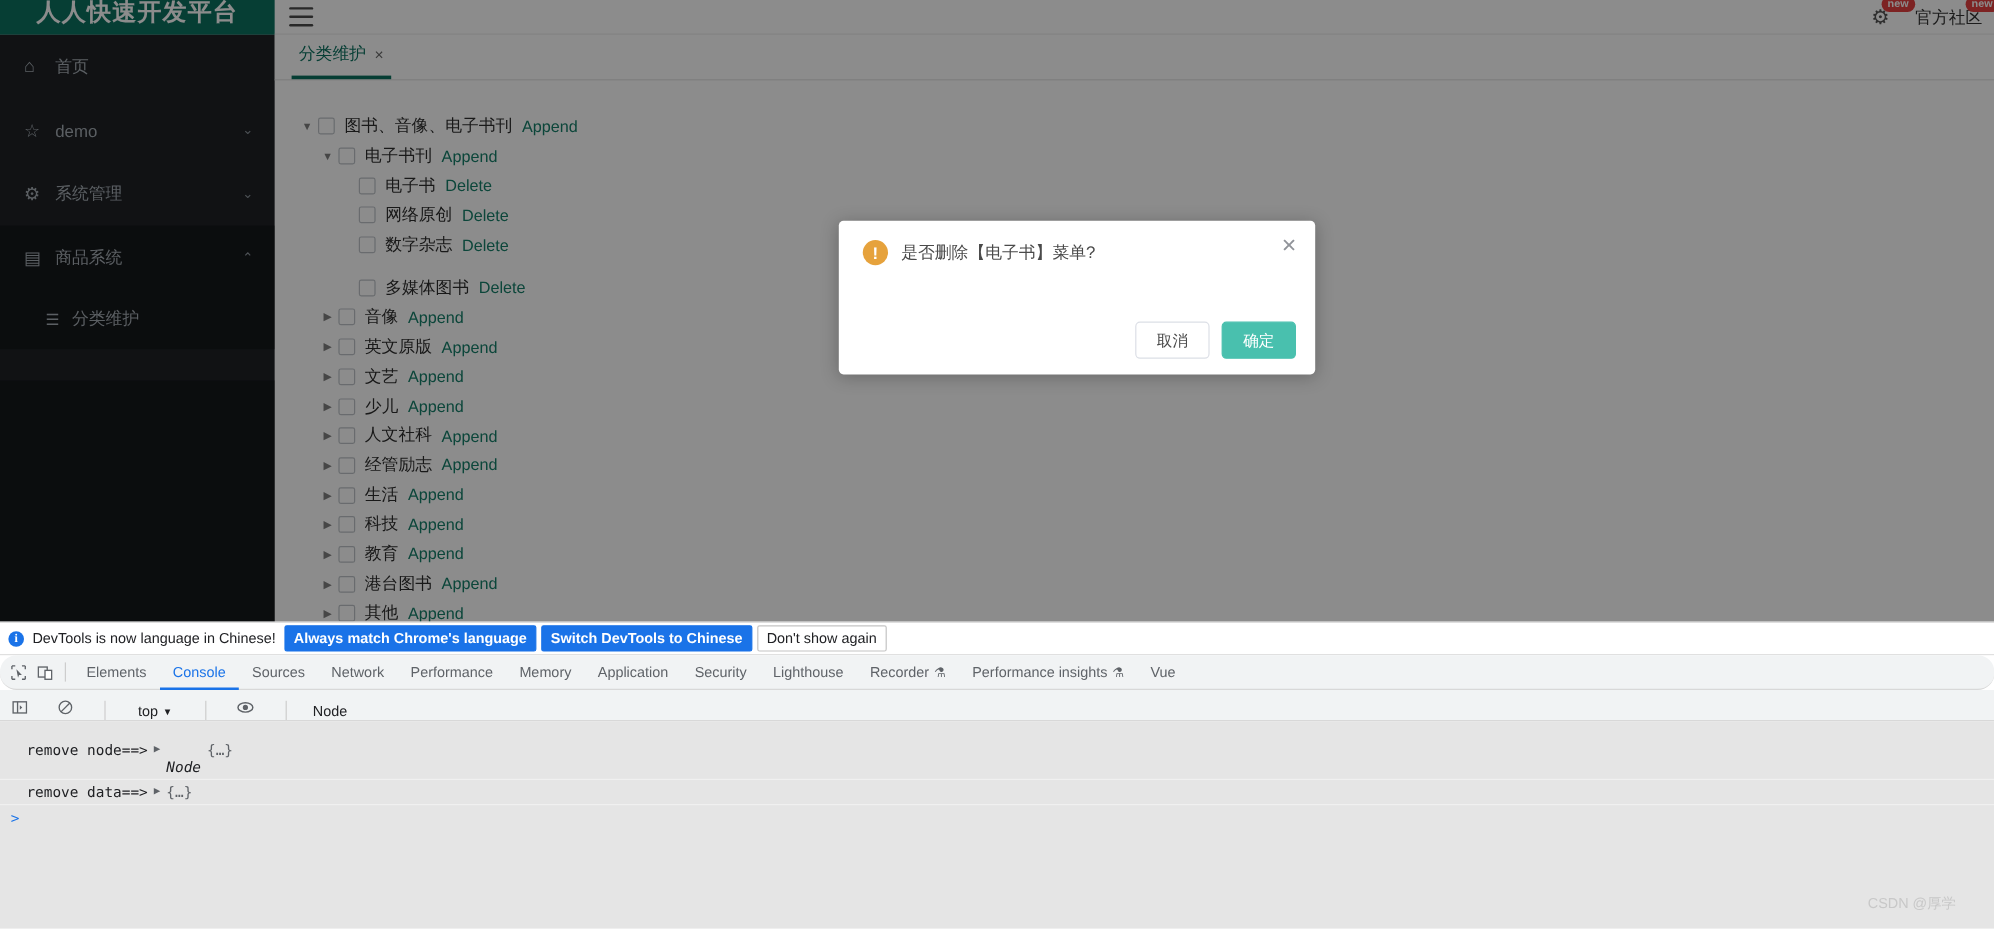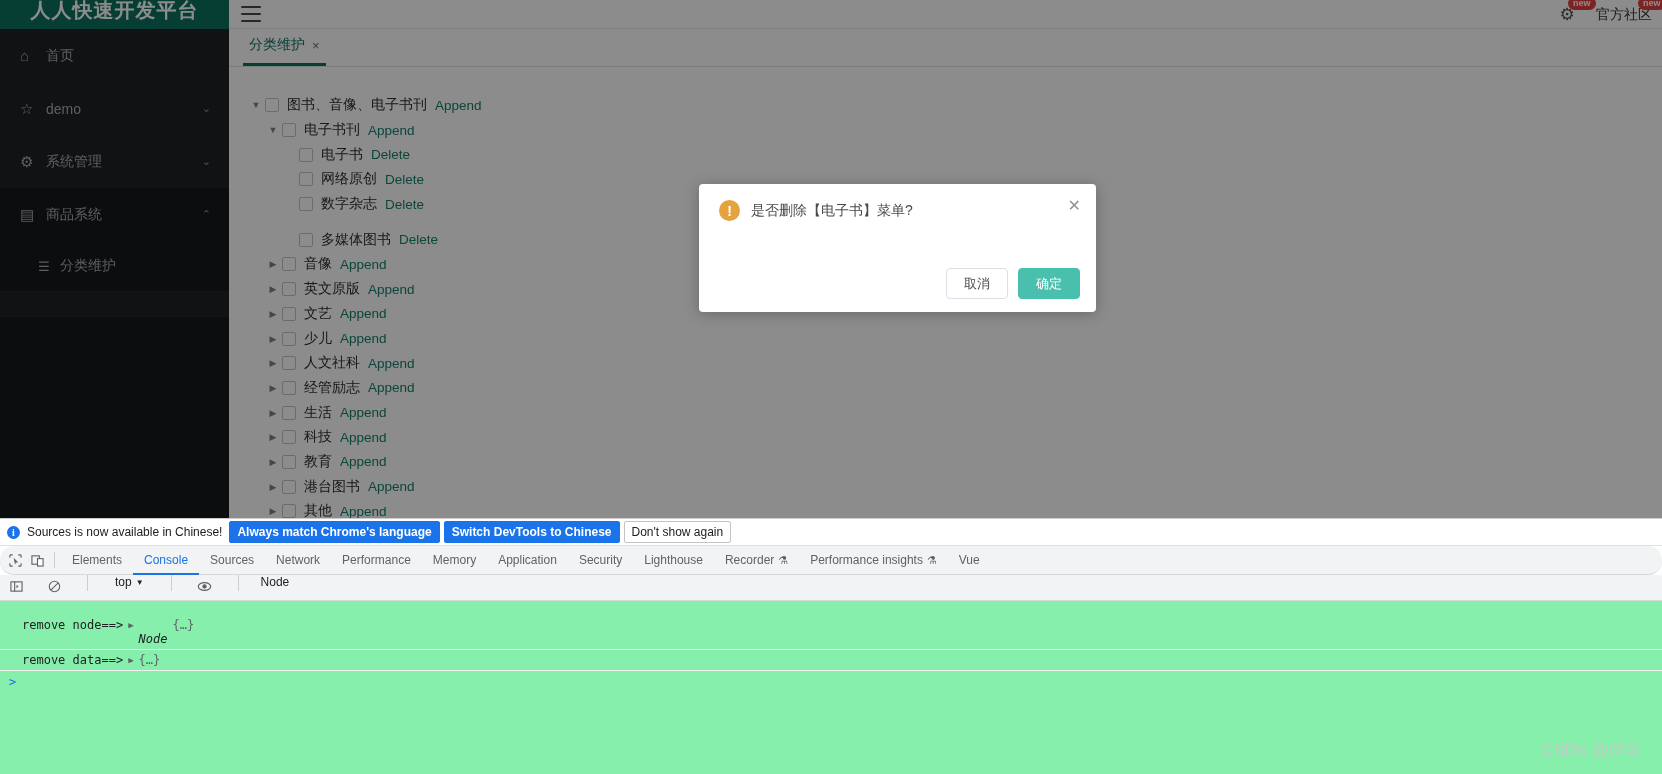--- a/index.html
+++ b/index.html
@@ -163,48 +163,48 @@
     cursor: pointer; color: #5f6368;
   }
   .dt-sep { width: 1px; height: 16px; background: #cdcdcd; margin: 0 6px; }
   .dt-tab {
     padding: 0 11px; height: 29px; display: flex; align-items: center; cursor: pointer;
     gap: 4px; white-space: nowrap;
   }
   .dt-tab.sel { color: #1a73e8; box-shadow: inset 0 -2px 0 #1a73e8; }
 
   .dt-console-bar {
-    height: 26px; display: flex; align-items: flex-start; background: #f1f3f4;
+    height: 26px; display: flex; align-items: flex-end; background: #f1f3f4;
     border-bottom: 1px solid #d8d8d8; padding-left: 5px; font-size: 12px; color: #5f6368; gap: 16px;
   }
   .ctx-select {
     display: flex; align-items: center; gap: 4px; padding: 0 5px; cursor: pointer; color: #202124;
   }
   .filter-input {
     flex: 1; height: 19px; margin: 0 6px; border: 1px solid #d0d0d0; border-radius: 3px;
     background: #fff; font-size: 12px; color: #80868b; padding: 0 6px; display: flex; align-items: center;
   }
   .default-levels { padding-right: 6px; color: #202124; white-space: nowrap; }
 
   .dt-console-out {
-    position: absolute; left: 0; right: 0; top: 82px; bottom: 0; background: #86efac;
+    position: absolute; left: 0; right: 0; top: 82px; bottom: 0; background: #e5e5e5;
     font-family: "DejaVu Sans Mono", monospace; font-size: 12px; color: #202124;
   }
   .console-line {
     padding: 3px 0 3px 22px; border-bottom: 1px solid #f0f0f0; display: flex; align-items: center; gap: 5px;
   }
   .obj-arrow { color: #5f6368; font-size: 9px; }
   .obj-name { font-style: italic; color: #202124; margin-top: 28px; }
   .obj-brace { color: #5f6368; }
   .console-prompt {
     padding: 4px 0 4px 9px; color: #1a73e8; font-size: 12px;
     font-family: "DejaVu Sans Mono", monospace;
   }
   .watermark {
-    position: absolute; right: 22px; bottom: 12px; font-size: 16px; color: #c8c8c8;
+    position: absolute; right: 32px; bottom: 12px; font-size: 12px; color: #c8c8c8;
   }
 </style>
 </head>
 <body>
 
 <div id="root">
 
   <div class="app">
 
     <div class="app-logo">
@@ -385,21 +385,21 @@
       </div>
     </div>
   </div>
 
   <div class="devtools">
 
     <div class="dt-notice">
       <span class="info-icon">
         <span>i</span>
       </span>
-      <span class="notice-text">Sources is now available in Chinese!</span>
+      <span class="notice-text">DevTools is now language in Chinese!</span>
       <span class="nbtn blue">Always match Chrome's language</span>
       <span class="nbtn blue">Switch DevTools to Chinese</span>
       <span class="nbtn white">Don't show again</span>
     </div>
 
     <div class="dt-tabs">
       <div class="dt-tool-ico">
         <svg width="13" height="13" viewBox="0 0 14 14">
           <path d="M1 1h3M10 1h3M1 13h3M10 13h3M1 1v3M13 1v3M1 10v3M13 10v3" stroke="#5f6368" fill="none" stroke-width="1.2"></path>
           <path d="M5 4l5 5.2H7.4l-.9 2.4z" fill="#5f6368"></path>

